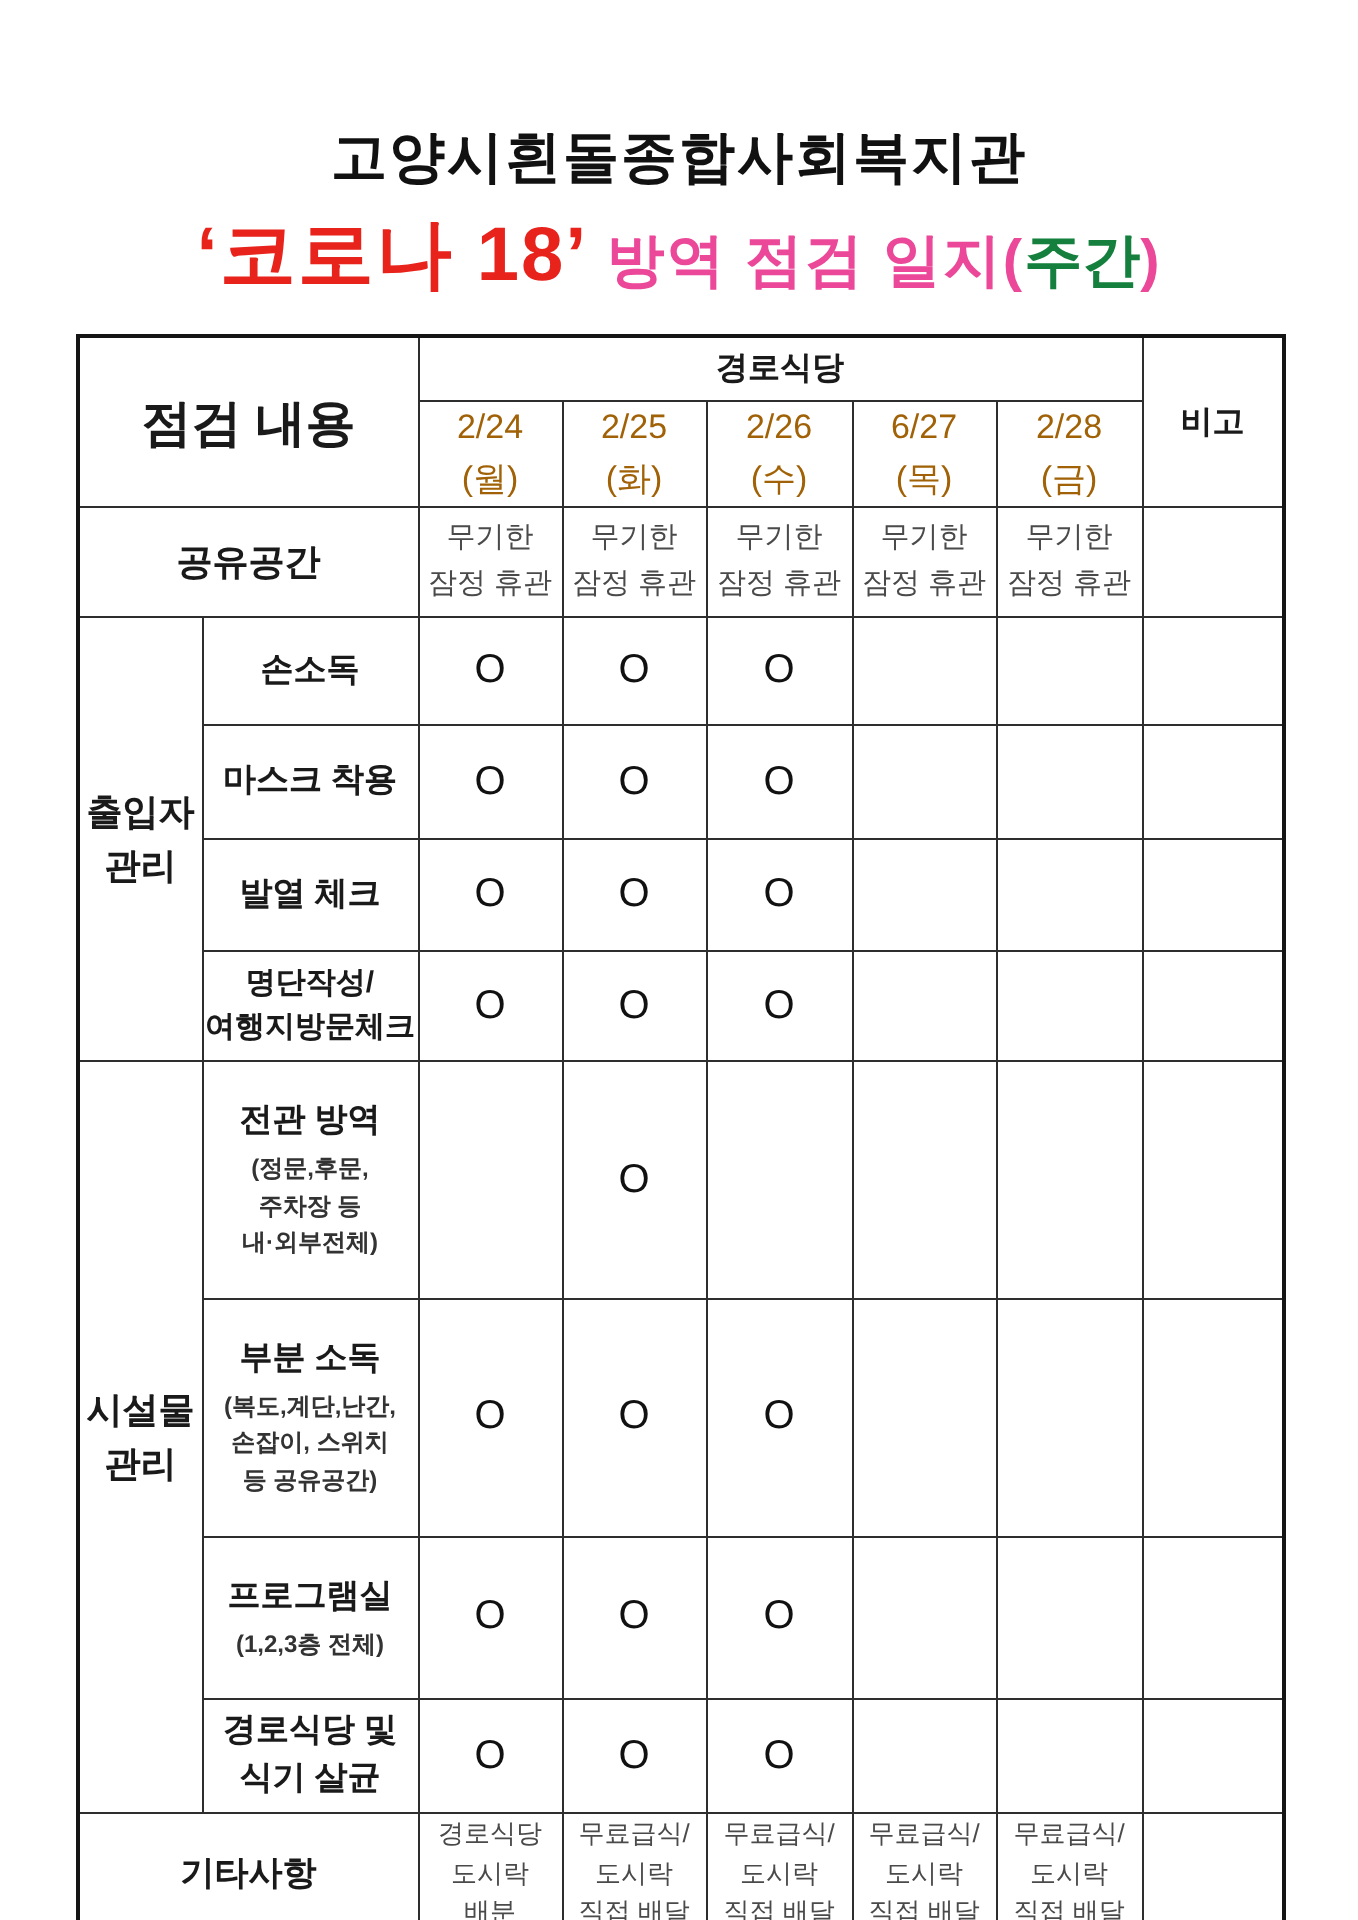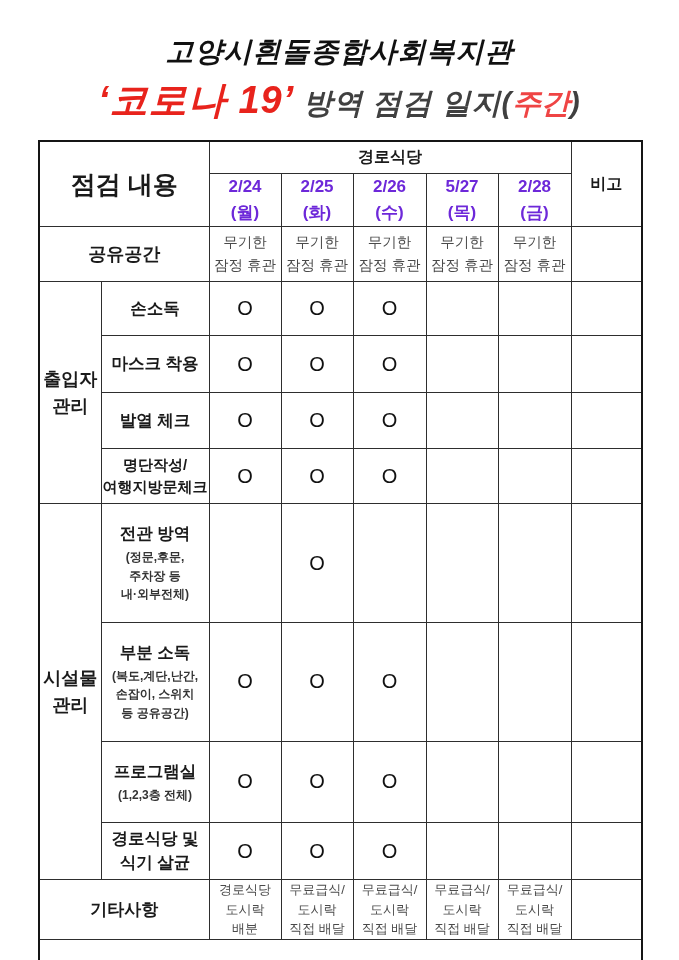--- a/index.html
+++ b/index.html
@@ -2,55 +2,55 @@
 <html><head>
 <meta charset="utf-8">
 <style>
   html,body{margin:0;padding:0;}
   body{
     width:679px;height:960px;background:#ffffff;
     font-family:"Liberation Sans","DejaVu Sans",sans-serif;
     color:#1a1a1a;position:relative;overflow:hidden;
   }
   
-  .title-block{text-align:center;margin-top:33px;font-style:italic;}
+  .title-block{text-align:center;margin-top:60px;}
   .title1{font-size:28px;font-weight:800;letter-spacing:1px;color:#111;}
   .title2{margin-top:4px;white-space:nowrap;}
   .title2 .quoted{font-size:38px;font-weight:800;color:#e8231c;letter-spacing:1px;}
-  .title2 .plain{font-size:29px;font-weight:800;color:#404040;letter-spacing:1px;}
-  .title2 .paren-word{font-size:29px;font-weight:800;color:#ef4444;}
+  .title2 .plain{font-size:29px;font-weight:800;color:#ec4899;letter-spacing:1px;}
+  .title2 .paren-word{font-size:29px;font-weight:800;color:#15803d;}
   
   table.sheet{
     border-collapse:collapse;table-layout:fixed;
     margin:14px 0 0 38px;width:603px;
     border:2px solid #151515;
   }
   table.sheet td{
     border:1px solid #2e2e2e;text-align:center;vertical-align:middle;
     padding:0;white-space:pre-line;overflow:hidden;
   }
   td.hdr-thick{border-bottom:2px solid #151515;}
   .h-content{font-size:25px;font-weight:800;}
   .h-group{font-size:16px;font-weight:800;}
   .h-remark{font-size:16px;font-weight:800;}
-  .h-date{font-size:17px;font-weight:700;color:#6d28d9;line-height:1.55;}
+  .h-date{font-size:17px;font-weight:400;color:#a16207;line-height:1.55;}
   .sec-label{font-size:18px;font-weight:800;line-height:1.5;}
   .row-label{font-size:16.5px;font-weight:800;line-height:1.45;}
   .row-sub{display:block;font-size:12px;font-weight:700;color:#333;line-height:1.55;margin-top:2px;white-space:pre-line;text-align:center;}
   .op-val{font-size:14.5px;font-weight:500;color:#4a4a4a;line-height:1.6;margin-top:44px;}
   .mark{font-size:20px;font-weight:500;color:#111;}
   .etc-val{font-size:13px;font-weight:500;color:#4a4a4a;line-height:1.5;}
   td.notes-cell{text-align:left;padding:7px 0 7px 14px;white-space:normal;}
 </style>
 </head>
 <body>
 
 <div class="title-block">
   <div class="title1">고양시흰돌종합사회복지관</div>
-  <div class="title2"><span class="quoted">‘코로나 19’</span><span class="plain"> 방역 점검 일지</span><span class="plain">(</span><span class="paren-word">주간</span><span class="plain">)</span></div>
+  <div class="title2"><span class="quoted">‘코로나 18’</span><span class="plain"> 방역 점검 일지</span><span class="plain">(</span><span class="paren-word">주간</span><span class="plain">)</span></div>
 </div>
 
 <table class="sheet">
   <colgroup>
     <col style="width:62px">
       <col style="width:108px">
     <col style="width:72px">
       <col style="width:72px">
       <col style="width:73px">
     <col style="width:72px">
@@ -64,21 +64,21 @@
     <td colspan="5" class="h-group">경로식당</td>
     <td rowspan="2" class="h-remark hdr-thick">비고</td>
   </tr>
   <tr style="height:48px">
     <td class="h-date hdr-thick">2/24
 (월)</td>
     <td class="h-date hdr-thick">2/25
 (화)</td>
     <td class="h-date hdr-thick">2/26
 (수)</td>
-    <td class="h-date hdr-thick">5/27
+    <td class="h-date hdr-thick">6/27
 (목)</td>
     <td class="h-date hdr-thick">2/28
 (금)</td>
   </tr>
 
   <tr style="height:55px">
     <td colspan="2" class="sec-label">공유공간</td>
     <td class="op-val">무기한
 잠정 휴관</td>
     <td class="op-val">무기한

